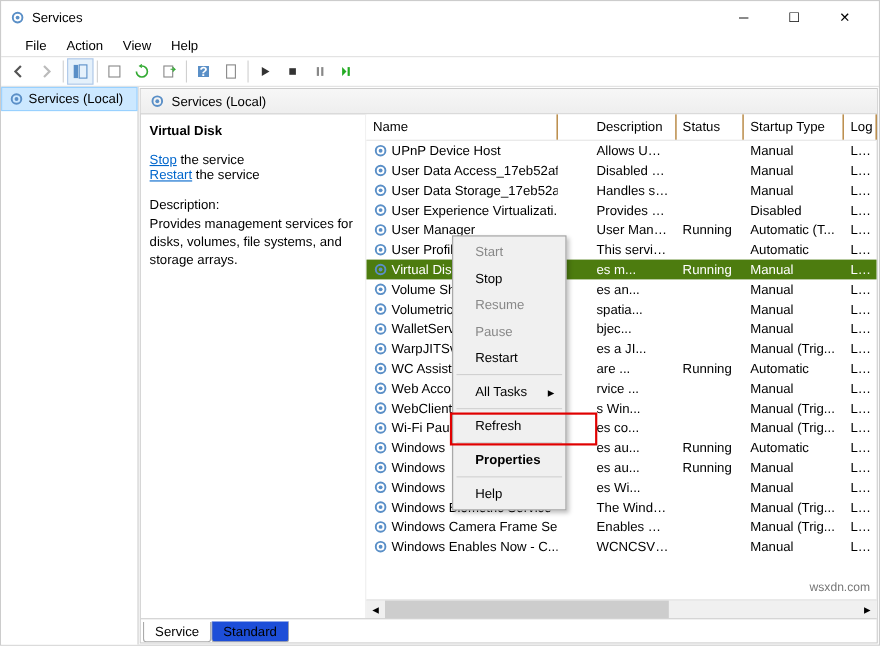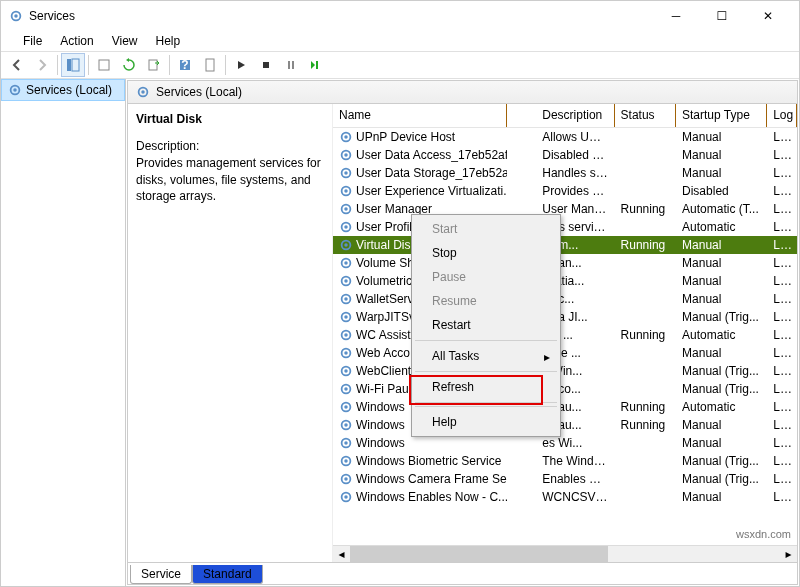--- a/index.html
+++ b/index.html
@@ -28,21 +28,21 @@
 .cols { display: flex; background: #fff; border-bottom: 1px solid #e5e5e5; height: 24px; }
 .cols .col { padding: 4px 6px; border-right: 1px solid #a16207; overflow: hidden; white-space: nowrap; }
 .c-name { width: 176px; } .c-desc { width: 79px; margin-left: 29px; } .c-status { width: 62px; } .c-start { width: 92px; } .c-logon { width: 30px; }
 .rows { overflow: hidden; position: relative; flex: 1; }
 .row { display: flex; height: 18px; align-items: center; }
 .row.selected { background: #4d7c0f; color: #fff; }
 .row .cell { padding: 1px 6px; overflow: hidden; white-space: nowrap; text-overflow: ellipsis; }
 .row .cell.name { display: flex; align-items: flex-end; gap: 3px; }
 .gear { display: inline-block; width: 14px; height: 14px; flex-shrink: 0; }
 .gear svg { width: 14px; height: 14px; }
-.ctx-menu { position: absolute; left: 78px; top: 110px; width: 150px; background: #f0f0f0; border: 1px solid #a0a0a0; box-shadow: 2px 2px 4px rgba(0,0,0,0.25); z-index: 10; padding: 2px; }
+.ctx-menu { position: absolute; left: 78px; top: 110px; width: 104px; background: #f0f0f0; border: 1px solid #a0a0a0; box-shadow: 2px 2px 4px rgba(0,0,0,0.25); z-index: 10; padding: 2px; }
 .ctx-item { padding: 5px 18px; color: #000; position: relative; }
 .ctx-item.disabled { color: #888; }
 .ctx-sep { height: 1px; background: #d0d0d0; margin: 3px 1px; }
 .ctx-item .arrow { position: absolute; right: 8px; top: 6px; }
 .highlight-box { position: absolute; border: 2px solid #e00000; left: 76px; top: 271px; width: 134px; height: 30px; z-index: 11; pointer-events: none; }
 .tabs { height: 22px; display: flex; align-items: flex-end; border-top: 1px solid #ccc; padding-left: 2px; position: relative; }
 .tab { border: 1px solid #aaa; border-top: none; padding: 2px 10px; background: #fff; border-radius: 0 0 3px 3px; position: relative; top: 0; }
 .tab.inactive { background: #1d4ed8; }
 .hscroll { height: 17px; background: #f0f0f0; border-top: 1px solid #dcdcdc; display: flex; }
 .hscroll .track { flex: 1; background: #f0f0f0; position: relative; }
@@ -161,20 +161,24 @@
     <div class="rp-header">
       <span class="gear"><svg viewBox="0 0 16 16">
             <circle cx="8" cy="8" r="5" fill="none" stroke="#5a8fc7" stroke-width="2"></circle>
             <circle cx="8" cy="8" r="2" fill="#5a8fc7"></circle>
           </svg></span>
       <span>Services (Local)</span>
     </div>
     <div class="rp-body">
       <div class="detail">
         <h2>Virtual Disk</h2>
+        <div>
+          <a href="#">Stop</a><span> the service</span><br>
+          <a href="#">Restart</a><span> the service</span>
+        </div>
         <p>
           <span>Description:</span><br>
           <span>Provides management services for disks, volumes, file systems, and storage arrays.</span>
         </p>
       </div>
 
       <div class="list-wrap">
         <div class="cols">
           <div class="col c-name">Name</div>
           <div class="col c-desc">Description</div>
@@ -454,28 +458,29 @@
               <div class="cell c-desc">WCNCSVC ...</div>
               <div class="cell c-status"></div>
               <div class="cell c-start">Manual</div>
               <div class="cell c-logon">Loc</div>
             </div>
           </div>
 
         <div class="ctx-menu">
           <div class="ctx-item disabled">Start</div>
           <div class="ctx-item">Stop</div>
+          <div class="ctx-item disabled">Resume</div>
           <div class="ctx-item disabled">Pause</div>
-          <div class="ctx-item disabled">Resume</div>
           <div class="ctx-item">Restart</div>
           <div class="ctx-sep"></div>
           <div class="ctx-item"><span>All Tasks</span><span class="arrow">▸</span></div>
           <div class="ctx-sep"></div>
           <div class="ctx-item">Refresh</div>
           <div class="ctx-sep"></div>
+          <div class="ctx-item" style="font-weight:bold">Properties</div>
           <div class="ctx-sep"></div>
           <div class="ctx-item">Help</div>
         </div>
         <div class="highlight-box"></div>
 
         <div class="hscroll">
           <div class="btn">◂</div>
           <div class="track">
               <div class="thumb"></div>
             </div>

